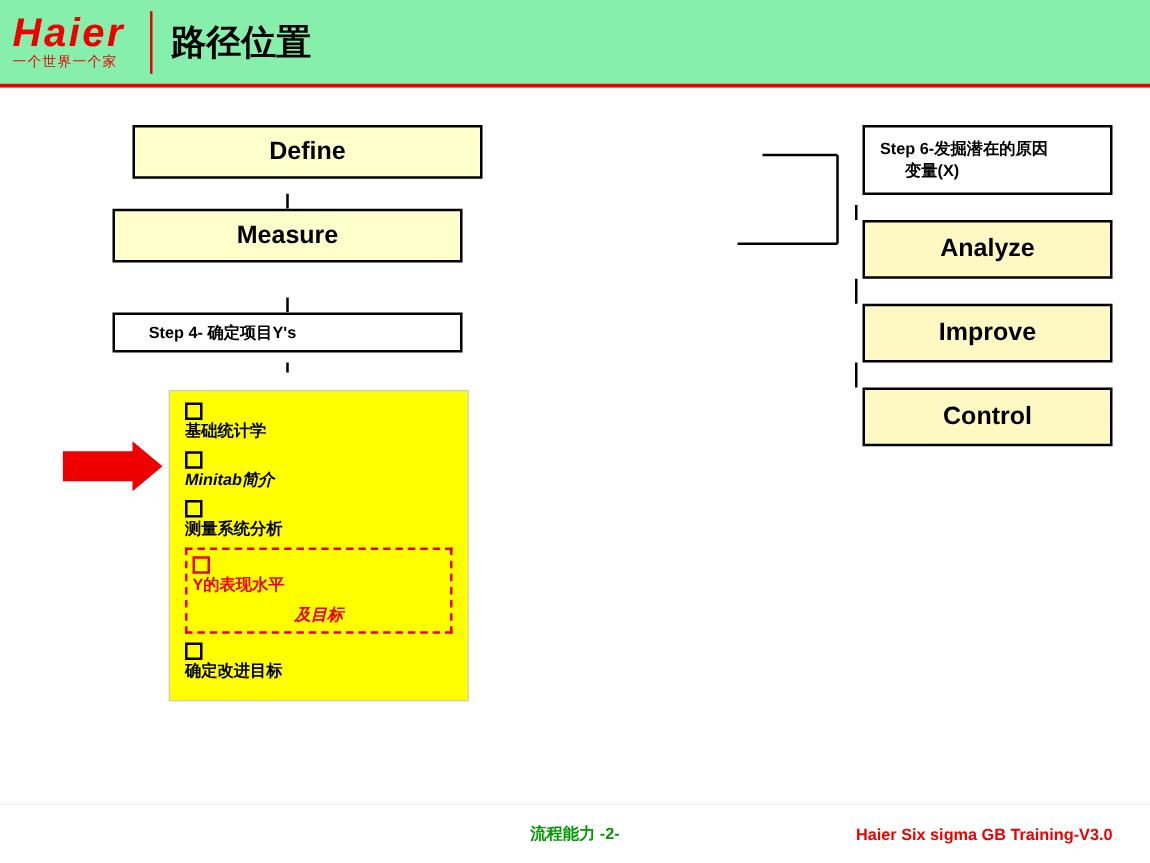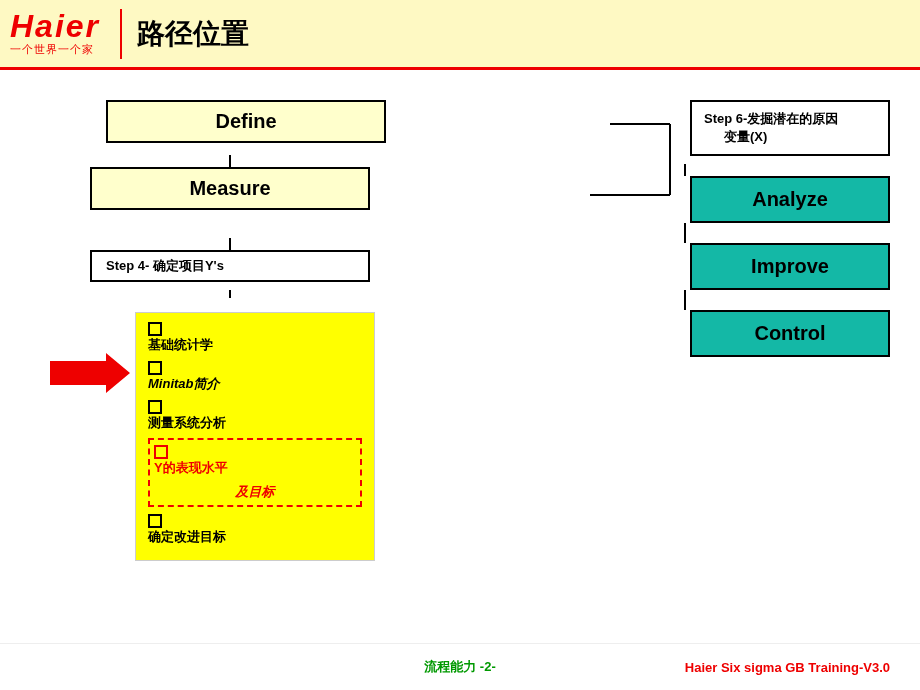--- a/index.html
+++ b/index.html
@@ -11,21 +11,21 @@
       overflow: hidden;
       position: relative;
     }
 
     
     .header {
       display: flex;
       align-items: center;
       height: 70px;
       border-bottom: 3px solid #e00;
-      background: #fef9c3;
+      background: #86efac;
       padding: 0 10px;
     }
     .logo-area {
       display: flex;
       flex-direction: column;
       align-items: flex-start;
       margin-right: 20px;
     }
     .logo-haier {
       font-size: 32px;
@@ -94,21 +94,21 @@
       margin-bottom: 28px;
       background: #ffffcc;
     }
 
     
     .step-box {
       border: 2px solid #000;
       background: #fff;
       font-size: 13px;
       font-weight: bold;
-      padding: 5px 14px;
+      padding: 5px 27px;
       margin-left: 60px;
       width: 280px;
       margin-bottom: 8px;
     }
 
     
     .detail-box {
       background: #ffff00;
       border: 1px solid #ccc;
       margin-left: 100px;
@@ -154,21 +154,21 @@
       font-size: 13px;
       font-weight: bold;
       padding: 8px 12px;
       width: 200px;
       text-align: left;
       margin-bottom: 8px;
     }
 
     .right-flow-box {
       border: 2px solid #000;
-      background: #14b8a6;
+      background: #fef9c3;
       text-align: center;
       font-size: 20px;
       font-weight: bold;
       padding: 10px 24px;
       width: 200px;
       margin-bottom: 0;
     }
 
     
     .footer {

